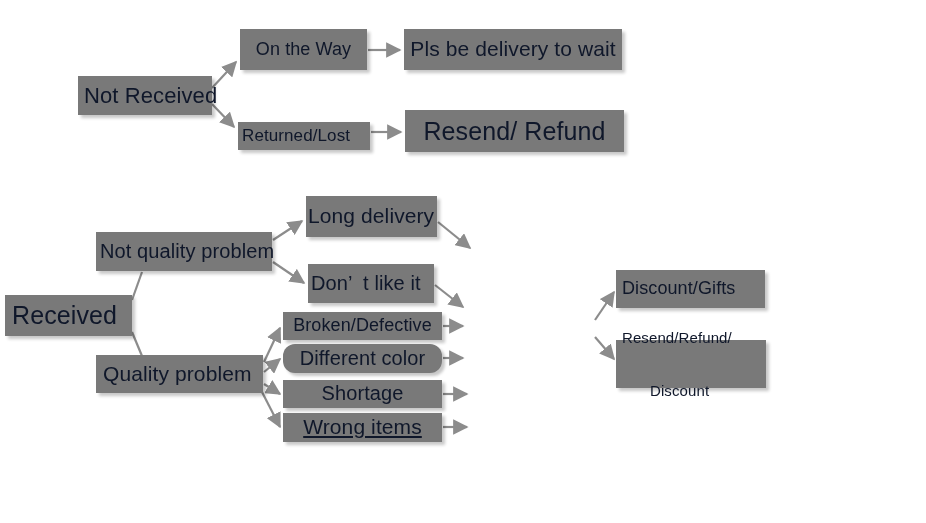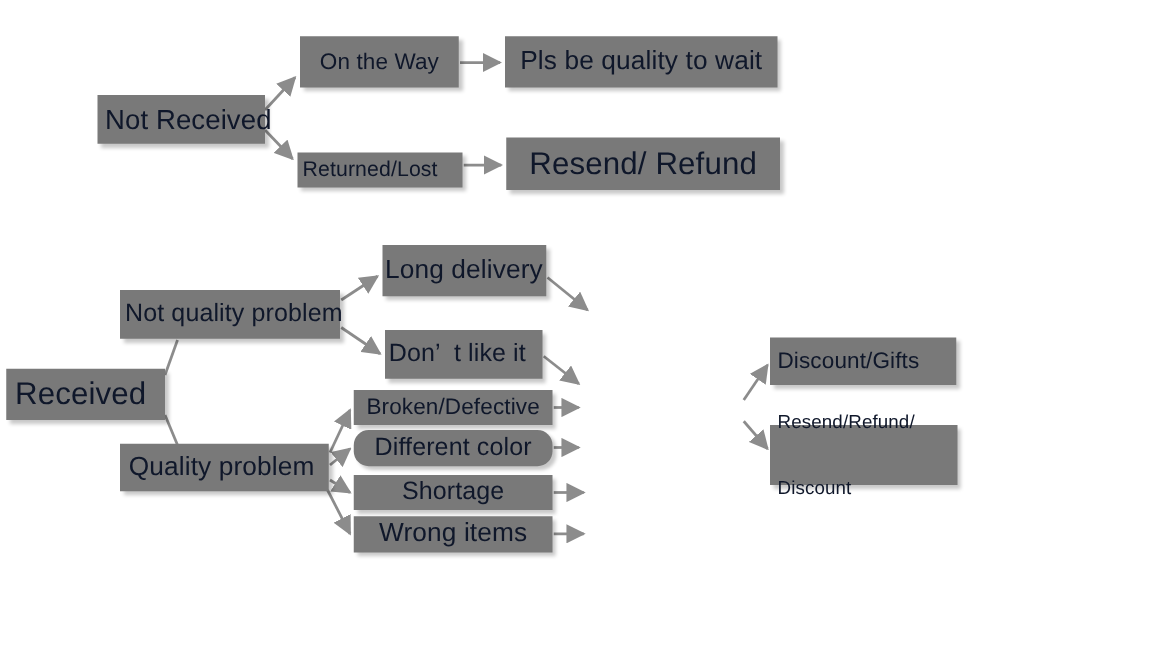--- a/index.html
+++ b/index.html
@@ -49,21 +49,21 @@
   #n-resend-refund  { left: 405px; top: 110px; width: 219px; height: 42px; font-size: 25px; }
   
   #n-received       { left: 5px;   top: 295px; width: 127px; height: 41px; font-size: 25px; padding-left: 7px; justify-content: flex-start; }
   #n-not-quality    { left: 96px;  top: 232px; width: 176px; height: 39px; font-size: 20px; padding-left: 4px; justify-content: flex-start; }
   #n-quality        { left: 96px;  top: 355px; width: 167px; height: 38px; font-size: 21px; padding-left: 7px; justify-content: flex-start; }
   #n-long-delivery  { left: 306px; top: 196px; width: 131px; height: 41px; font-size: 21px; padding-left: 2px; justify-content: flex-start; }
   #n-dont-like      { left: 308px; top: 264px; width: 126px; height: 39px; font-size: 20px; padding-left: 3px; justify-content: flex-start; }
   #n-broken         { left: 283px; top: 312px; width: 159px; height: 28px; font-size: 18px; }
   #n-different      { left: 283px; top: 344px; width: 159px; height: 29px; font-size: 20px; border-radius: 12px; }
   #n-shortage       { left: 283px; top: 380px; width: 159px; height: 28px; font-size: 20px; }
-  #n-wrong          { left: 283px; top: 413px; width: 159px; height: 29px; font-size: 21px; }
+  #n-wrong          { left: 283px; top: 413px; width: 159px; height: 29px; font-size: 21px; text-decoration: underline; }
   #n-contact-us     { left: 466px; top: 310px; width: 128px; height: 40px; font-size: 22px; padding-left: 4px; justify-content: flex-start; }
   #n-discount-gifts { left: 616px; top: 270px; width: 149px; height: 38px; font-size: 18px; padding-left: 6px; justify-content: flex-start; }
   #n-resend-disc    { left: 616px; top: 340px; width: 150px; height: 48px; font-size: 15px; padding-left: 6px;
                       justify-content: flex-start; align-items: center; text-align: left; line-height: 1.18; }
 </style>
 </head>
 <body>
 
 <div id="canvas">
 
@@ -114,21 +114,21 @@
       <path d="M 595 320 L 614 292" marker-end="url(#ah)"></path>
 
       <path d="M 595 337 L 614 359" marker-end="url(#ah)"></path>
     </g>
   </svg>
 
   <div class="node" id="n-not-received">Not Received</div>
 
   <div class="node" id="n-on-the-way">On the Way</div>
 
-  <div class="node" id="n-pls-wait">Pls be quality to wait</div>
+  <div class="node" id="n-pls-wait">Pls be delivery to wait</div>
 
   <div class="node" id="n-returned-lost">Returned/Lost</div>
 
   <div class="node" id="n-resend-refund">Resend/ Refund</div>
 
   <div class="node" id="n-received">Received</div>
 
   <div class="node" id="n-not-quality">Not quality problem</div>
 
   <div class="node" id="n-quality">Quality problem</div>
@@ -144,17 +144,17 @@
   <div class="node" id="n-shortage">Shortage</div>
 
   <div class="node" id="n-wrong">Wrong items</div>
 
 
   <div class="node" id="n-discount-gifts">Discount/Gifts</div>
 
   <div class="node" id="n-resend-disc">
     <span style="display:block;">
       <span style="display:block;">Resend/Refund/</span>
-      <span style="display:block;">Discount</span>
+      <span style="display:block;margin-left:28px;">Discount</span>
     </span>
   </div>
 
 </div>
 
 </body></html>

